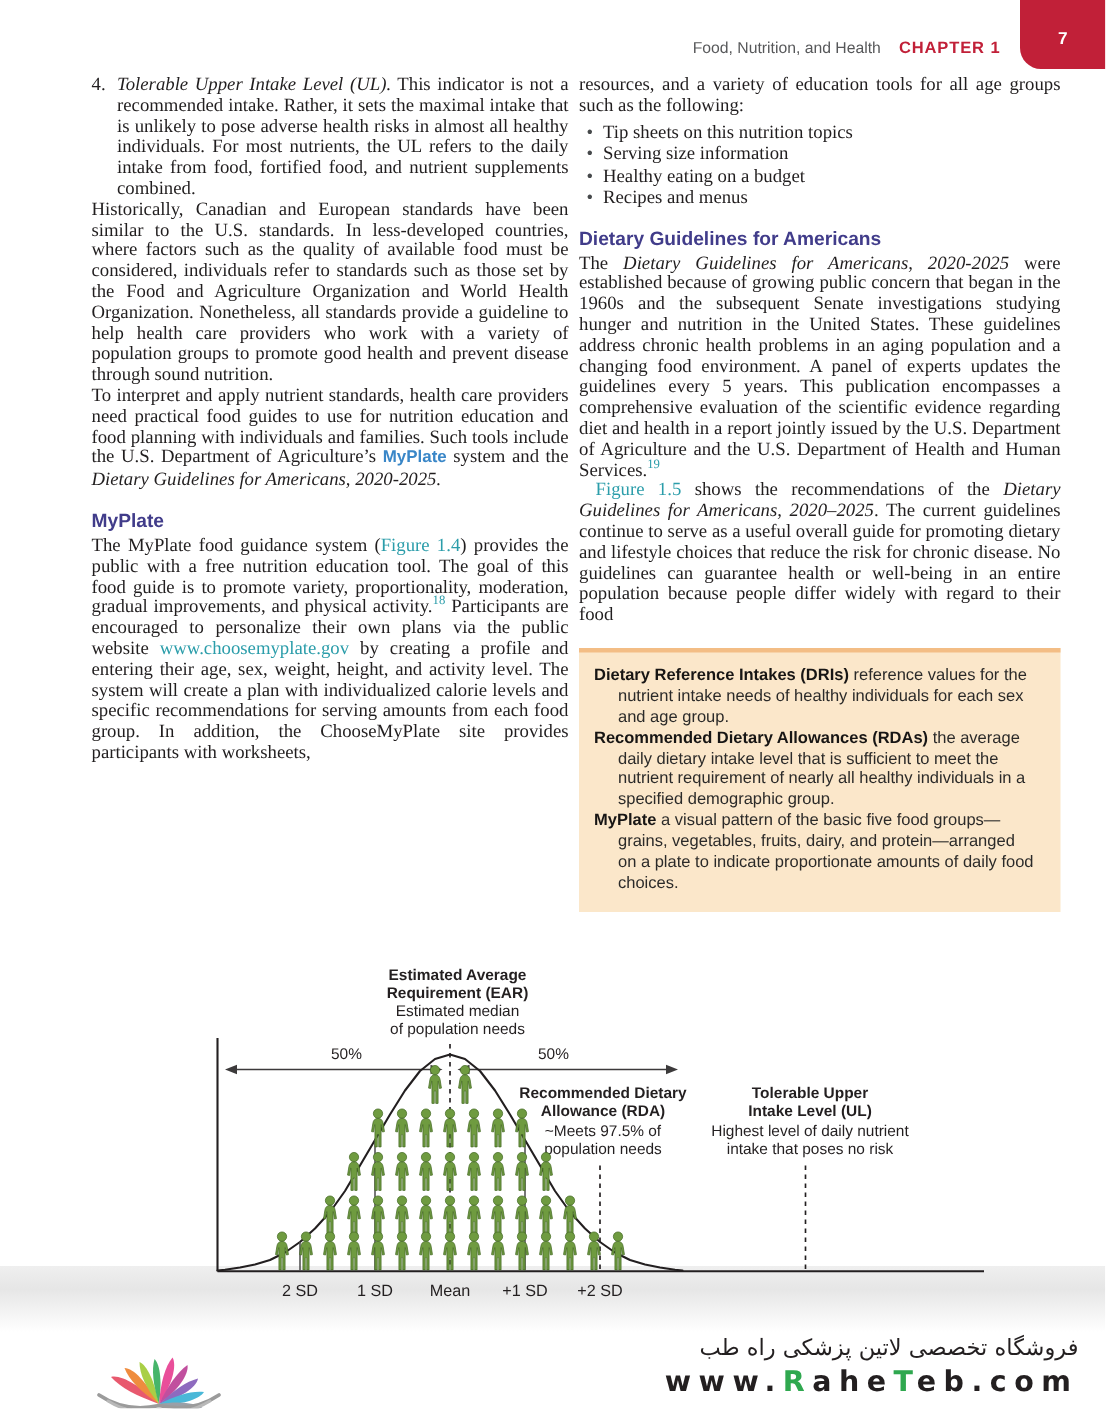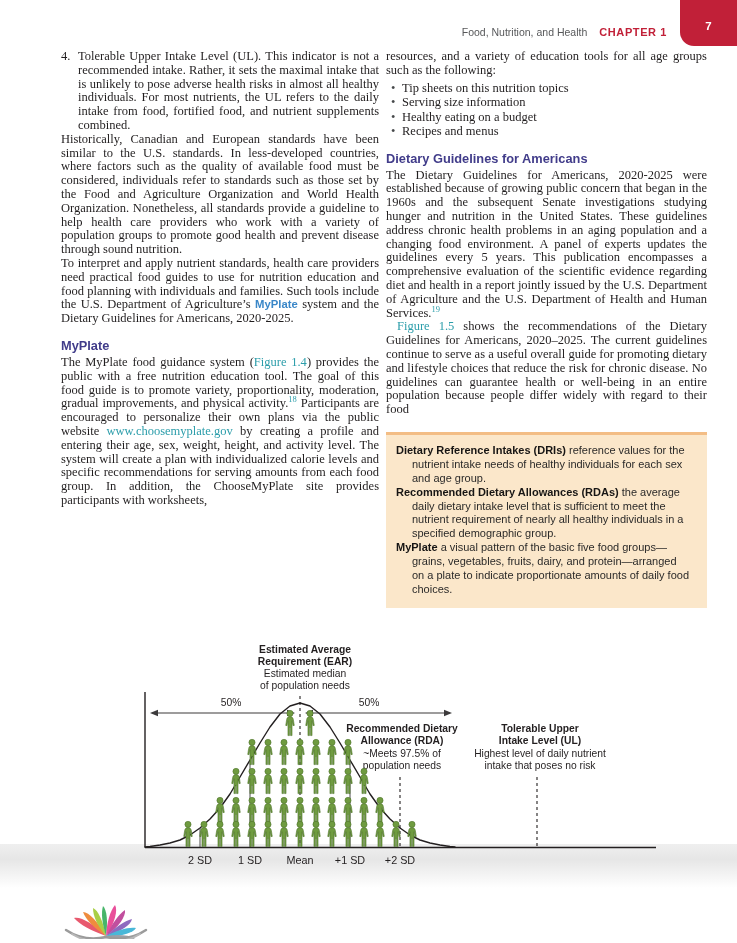--- a/index.html
+++ b/index.html
@@ -23,21 +23,21 @@
   .list-num{width:17px;flex:none;font-size:12.5px;line-height:13.8px;}
   .list-body{flex:1;}
   h3.sub{font-family:"Liberation Sans",sans-serif;font-weight:bold;color:#413c8a;
          font-size:12.8px;margin:12px 0 3px;}
   h2.section{font-family:"Liberation Sans",sans-serif;font-weight:bold;color:#14828c;
              font-size:12.9px;margin:13px 0 6px;letter-spacing:.2px;}
   .indent{text-indent:11px;}
 
   
   .seg-n{}
-  .seg-i{margin-top:28px;}
+  .seg-i{font-style:italic;margin-top:28px;}
   .seg-link{color:#2b9daa;}
   .seg-bb{color:#3a87c8;font-family:"Liberation Sans",sans-serif;font-weight:bold;font-size:11.3px;}
   .seg-sup{vertical-align:super;font-size:8.5px;line-height:0;color:#2b9daa;}
 
   ul.bullets{margin:3px 0 0;padding:0 0 0 16px;list-style:none;}
   ul.bullets li{font-size:12.5px;line-height:14.5px;position:relative;text-align:left;}
   ul.bullets li::before{content:"\2022";position:absolute;left:-11px;color:#46494b;}
 
   .def-box{margin-top:15px;background:#fbe7ca;border-top:3px solid #f3bd85;
            padding:9px 16px 11px 10px;font-family:"Liberation Sans",sans-serif;
@@ -225,14 +225,18 @@
       <path d="M0 0 C-4 -13 -5 -23 -3 -30 C1 -26 2 -14 0 0 Z" fill="#47b56a"></path>
       <path d="M0 0 C1 -14 4 -25 9 -31 C12 -26 9 -13 0 0 Z" fill="#e94f9a"></path>
       <path d="M0 0 C6 -12 12 -21 19 -26 C20 -20 13 -9 0 0 Z" fill="#c14f9e"></path>
       <path d="M0 0 C10 -9 18 -15 26 -17 C25 -11 14 -4 0 0 Z" fill="#8e6bbf"></path>
       <path d="M0 0 C12 -6 22 -9 30 -8 C27 -3 14 1 0 0 Z" fill="#49b8d8"></path>
       <path d="M0 0 C12 -2 22 -1 29 2 C24 6 11 5 0 0 Z" fill="#9aa0a8"></path>
     </g>
     <path d="M6 38 Q24 50 46 45 Q68 50 86 38" fill="none" stroke="#9b9b9b" stroke-width="2.4" stroke-linecap="round"></path>
     <path d="M12 42 Q28 52 46 47.5 Q64 52 80 42" fill="none" stroke="#b8b8b8" stroke-width="2" stroke-linecap="round"></path>
   </svg>
+  <div class="footer-text">
+    <div class="fa-line">فروشگاه تخصصی لاتین پزشکی  راه طب</div>
+    <div class="url-line"><span class="seg-n">www.</span><span class="seg-green">R</span><span class="seg-n">ahe</span><span class="seg-green">T</span><span class="seg-n">eb.com</span></div>
+  </div>
 
 </div>
 
 </body></html>

